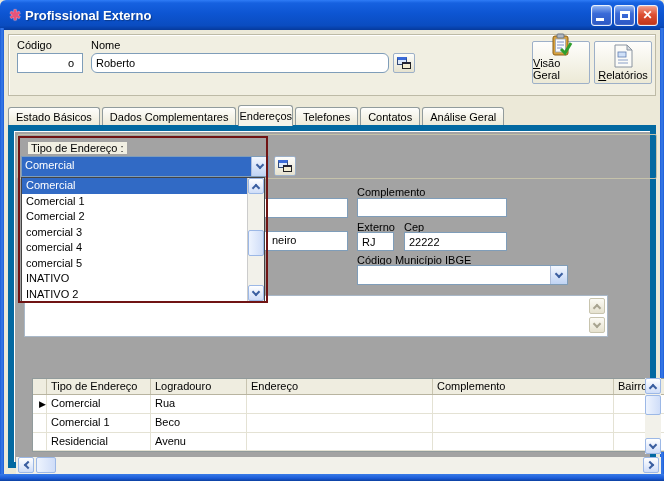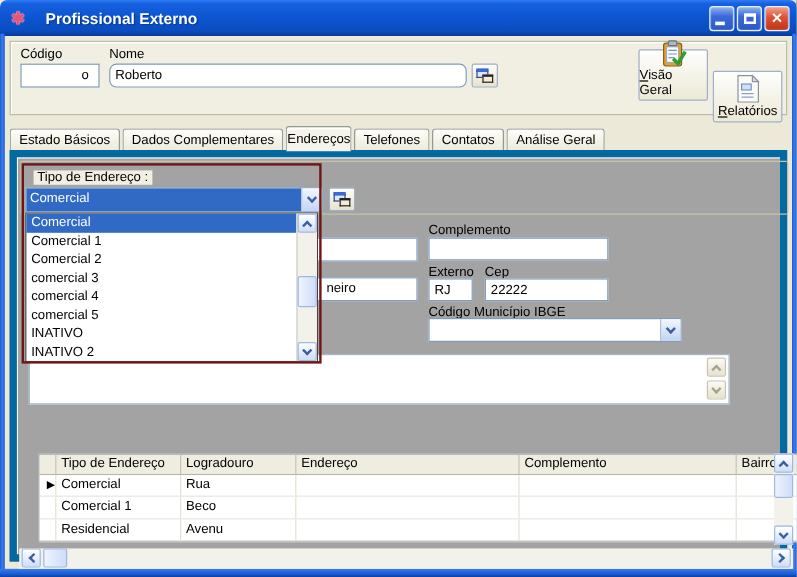--- a/index.html
+++ b/index.html
@@ -9,21 +9,21 @@
     background:#ECE9D8; overflow:hidden;
     font-size:11px; color:#000;
   }
   
   .titlebar {
     position:absolute; left:0; top:0; width:664px; height:30px;
     background:linear-gradient(180deg,#2f7cf6 0%,#1661e0 10%,#0d55d2 45%,#0a4cc0 85%,#063a9c 100%);
     border-radius:6px 6px 0 0; display:flex; align-items:center; padding:0 6px;
   }
   .app-icon { width:18px; height:18px; color:#e8547a; font-size:14px; line-height:18px; text-align:center; font-weight:bold; text-shadow:0 0 1px #fff; }
-  .title-text { color:#fff; font-weight:bold; font-size:13px; margin-left:14px; text-shadow:1px 1px 1px #0a3a8c; }
+  .title-text { color:#fff; font-weight:bold; font-size:13px; margin-left:1px; text-shadow:1px 1px 1px #0a3a8c; }
   .tb-btns { margin-left:auto; display:flex; gap:2px; }
   .tb-btn {
     width:21px; height:21px; border-radius:3px; border:1px solid #eaf0fc;
     background:linear-gradient(180deg,#8db2f2 0%,#3a6ad8 40%,#2c58c4 100%);
     position:relative; box-shadow:inset 0 0 1px #fff;
   }
   .tb-btn.close { background:linear-gradient(180deg,#f2a08c 0%,#dd5034 45%,#c03418 100%); }
   .glyph-min { position:absolute; left:4px; bottom:4px; width:8px; height:3px; background:#fff; }
   .glyph-max { position:absolute; left:5px; top:5px; width:10px; height:9px; border:2px solid #fff; border-top-width:3px; }
   .glyph-close { position:absolute; left:0; top:2px; width:100%; text-align:center; color:#fff; font-weight:bold; font-size:12px; }
@@ -181,21 +181,21 @@
           <rect x="6.5" y="6" width="10" height="13" fill="#f8fafc" stroke="#9aa4b0" stroke-width="0.8"></rect>
           <line x1="8" y1="9" x2="15" y2="9" stroke="#7a90c8" stroke-width="1"></line>
           <line x1="8" y1="12" x2="15" y2="12" stroke="#7a90c8" stroke-width="1"></line>
           <line x1="8" y1="15" x2="13" y2="15" stroke="#7a90c8" stroke-width="1"></line>
           <path d="M12 16 L16 20 L22 10" fill="none" stroke="#2f9e2f" stroke-width="3"></path>
         </svg>
       </span>
       <span><span class="u">V</span><span>isão Geral</span></span>
     </span>
 
-    <span class="big-btn" style="left:585px; top:24px;">
+    <span class="big-btn" style="left:585px; top:6px;">
       <span class="bicon">
         <svg class="rep-svg" width="22" height="24" viewBox="0 0 22 24">
           <path d="M3 1 H15 L20 6 V23 H3 Z" fill="#fbfbf8" stroke="#8a94a0"></path>
           <path d="M15 1 L15 6 L20 6 Z" fill="#d8dde2" stroke="#8a94a0"></path>
           <rect x="6" y="8" width="8" height="5" fill="#cfe0f8" stroke="#5f7db0" stroke-width="0.8"></rect>
           <line x1="6" y1="16" x2="16" y2="16" stroke="#8aa0c8" stroke-width="1"></line>
           <line x1="6" y1="19" x2="16" y2="19" stroke="#8aa0c8" stroke-width="1"></line>
         </svg>
       </span>
       <span><span class="u">R</span><span>elatórios</span></span>

